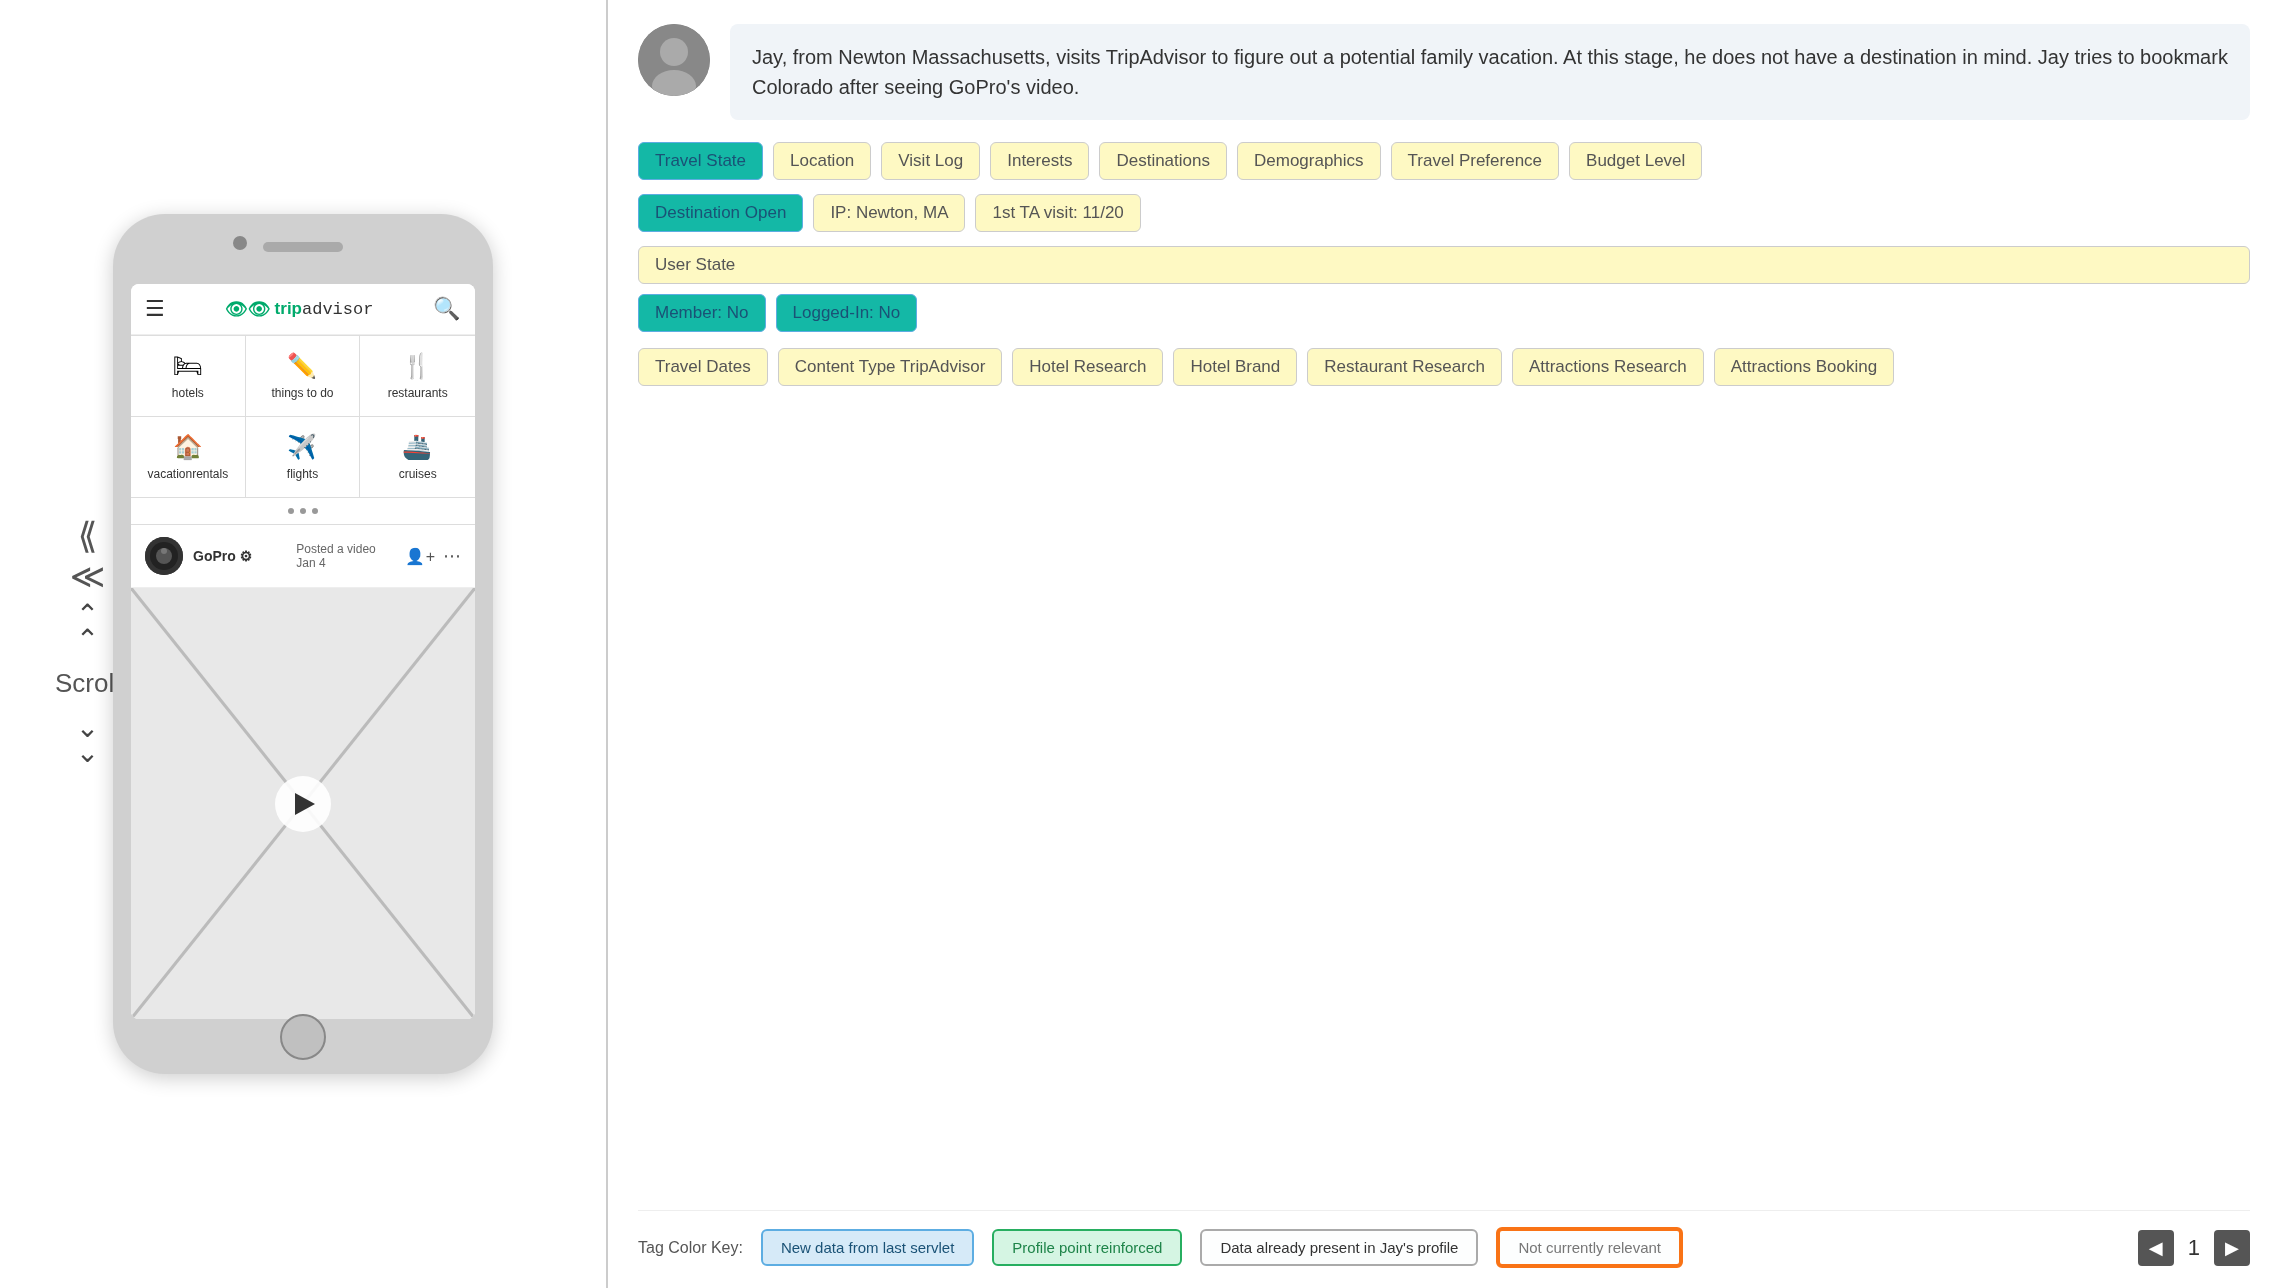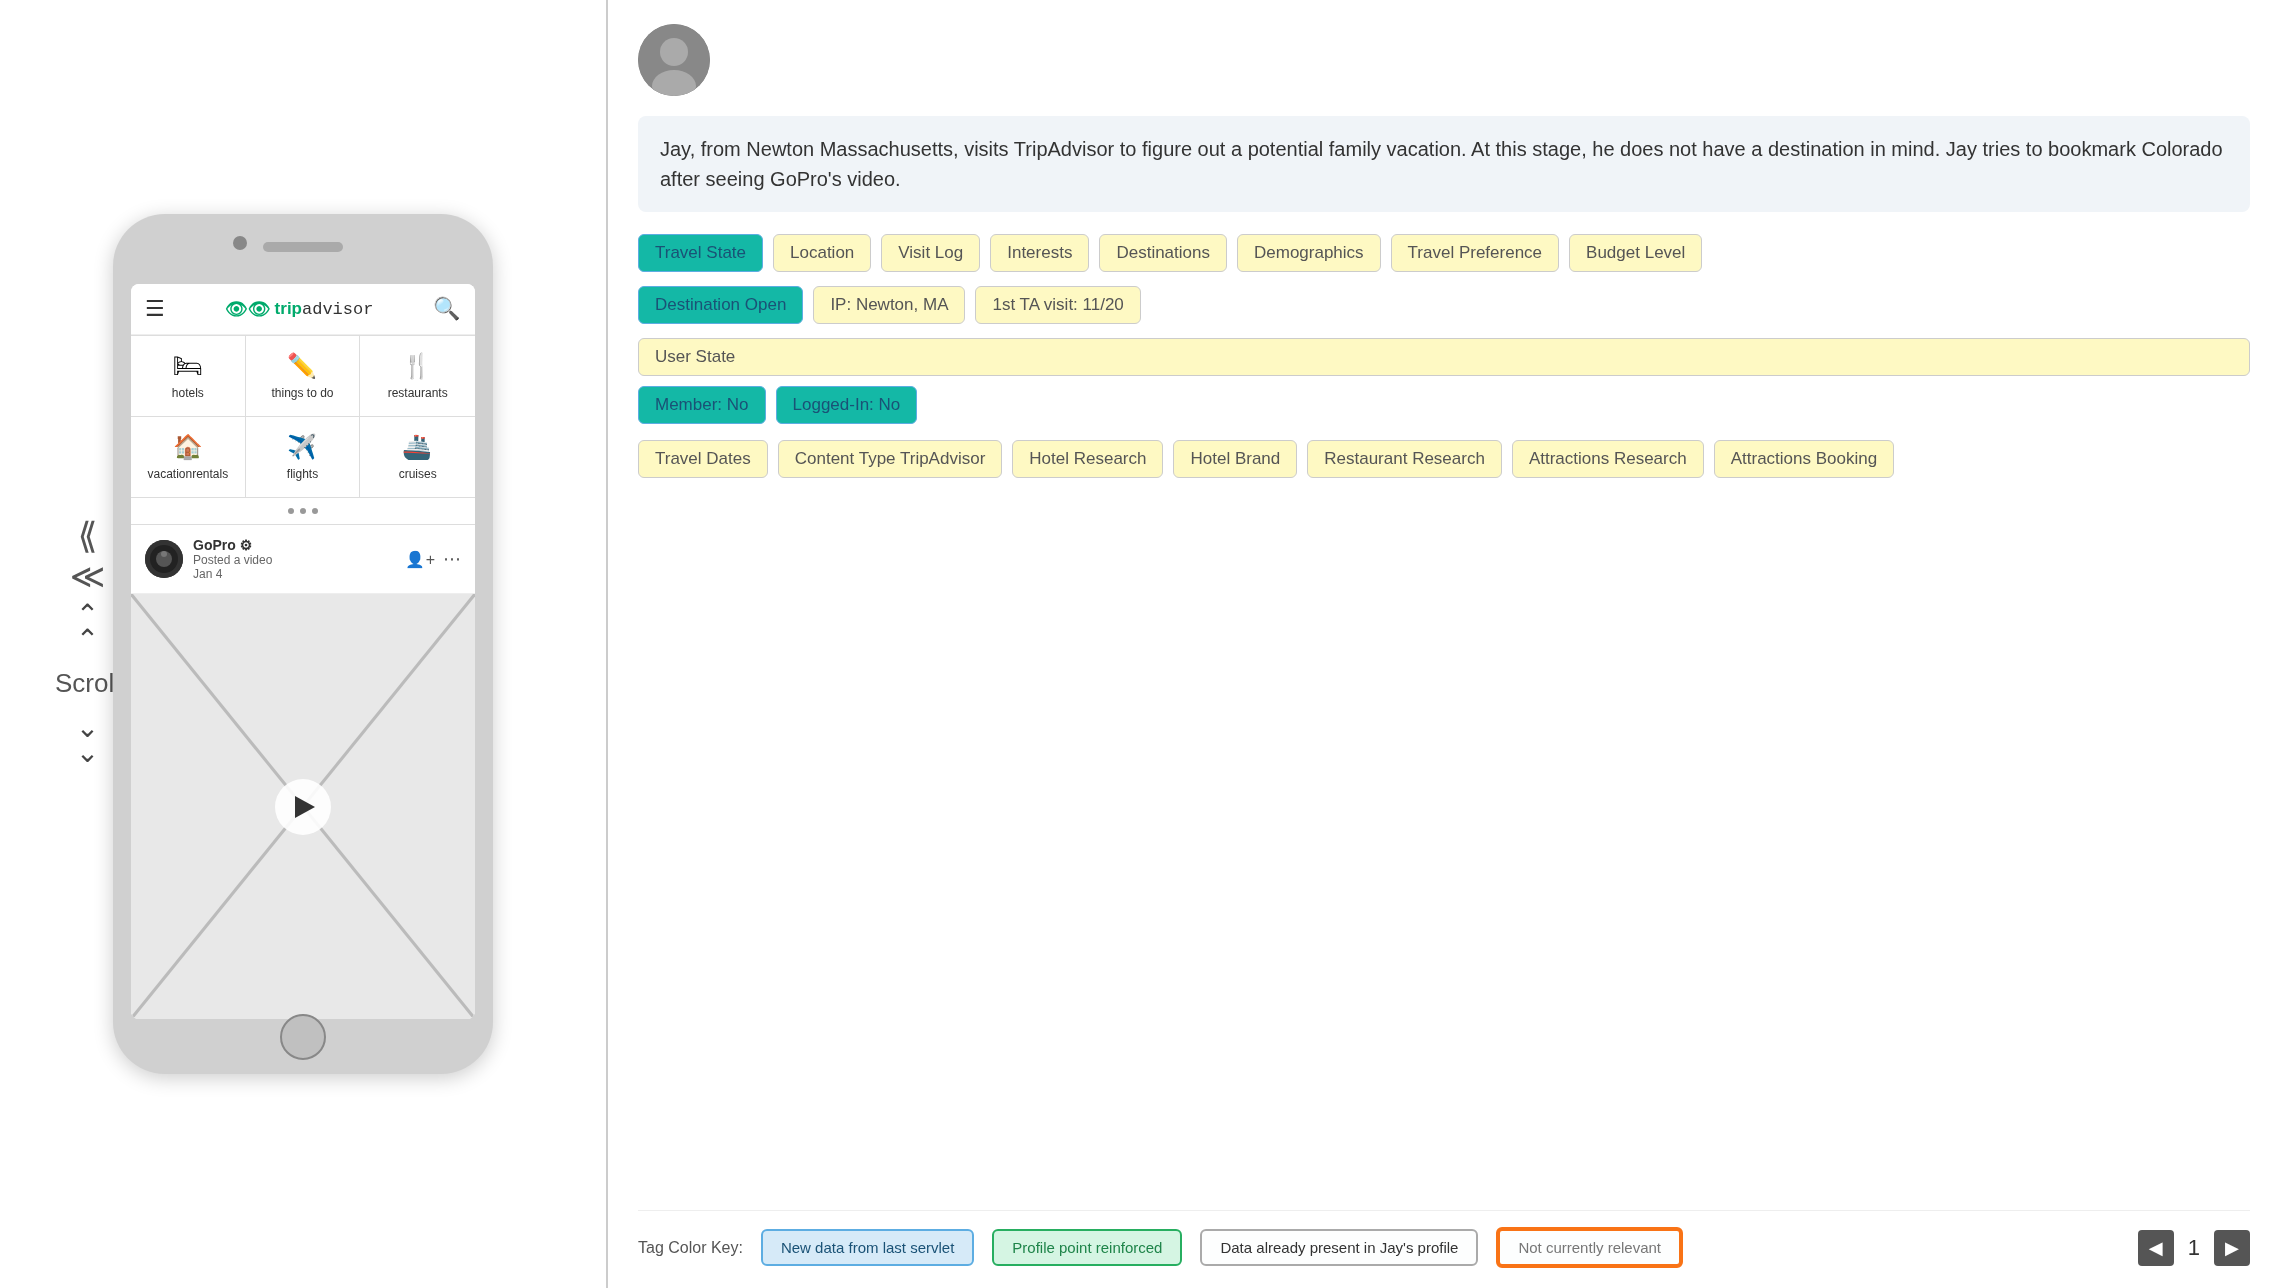--- a/index.html
+++ b/index.html
@@ -252,21 +252,22 @@
       display: flex;
       align-items: center;
       justify-content: center;
       color: #fff;
       font-size: 14px;
       font-weight: bold;
     }
 
     .gopro-info {
       display: flex;
-      flex-direction: column;
+      flex-direction: row;
+      gap: 44px;
     }
 
     .gopro-name {
       font-size: 14px;
       font-weight: bold;
       color: #333;
       display: flex;
       align-items: center;
       gap: 4px;
     }
@@ -326,21 +327,20 @@
       padding: 24px 30px 20px;
       overflow: hidden;
     }
 
     
     .user-header {
       display: flex;
       align-items: flex-start;
       gap: 20px;
       margin-bottom: 22px;
-      flex-direction: column;
     }
 
     .user-avatar {
       width: 72px;
       height: 72px;
       border-radius: 50%;
       background: #888;
       overflow: hidden;
       flex-shrink: 0;
       display: flex;

